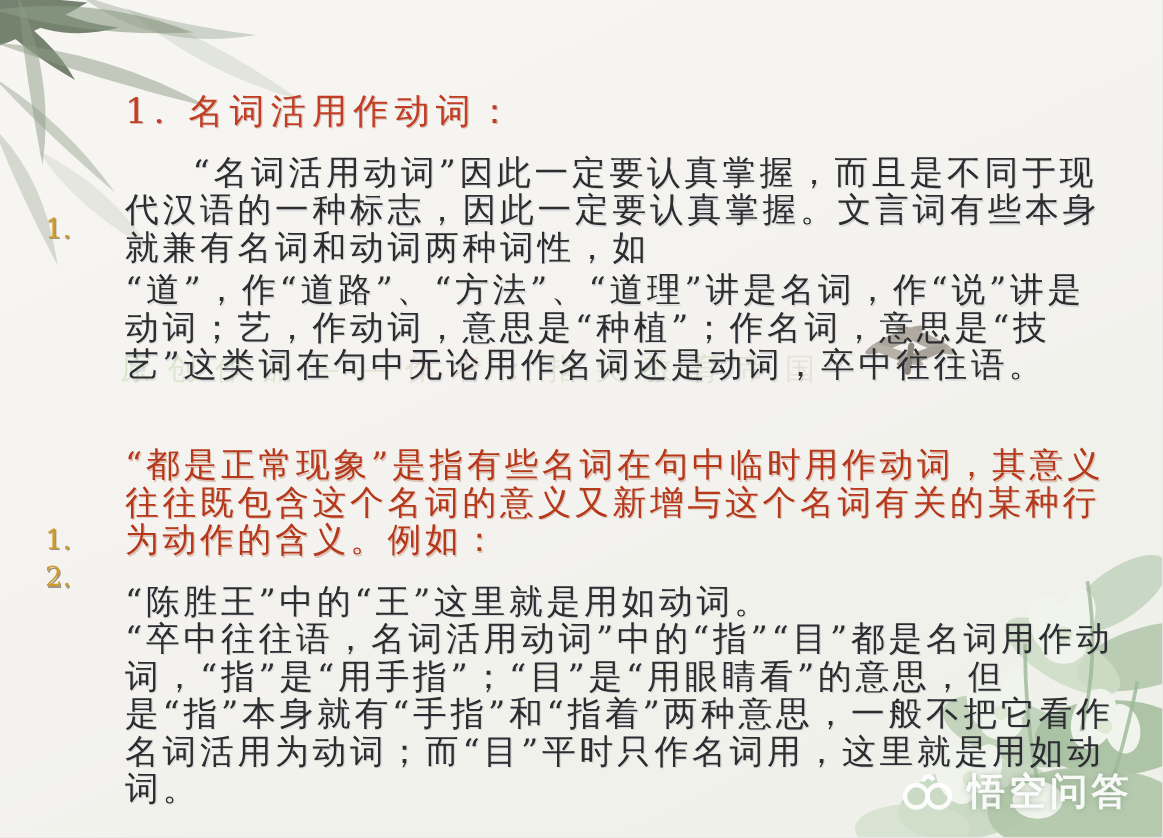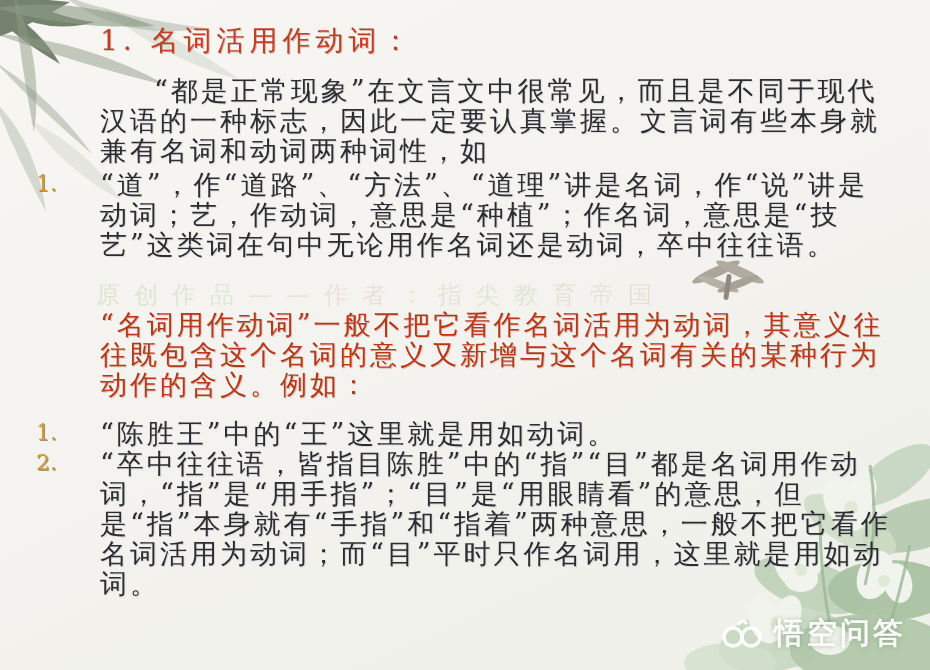--- a/index.html
+++ b/index.html
@@ -16,20 +16,21 @@
     background:radial-gradient(circle at 35% 30%, #f6c126 0%, #e6a40d 55%, #d89400 100%);
     box-shadow:2px 2px 0 rgba(75,62,25,.55);
   }
   .num{
     font-size:22px;line-height:28px;color:#cf9a2e;padding-left:6px;margin-top:4px;
     text-shadow:1px 1px 0 rgba(70,55,20,.5);
   }
   .text{
     width:792px;font-size:27px;line-height:30px;letter-spacing:3px;color:#2d2d30;
     text-shadow:1px 1px 0 rgba(125,135,165,.22);
+    margin-top:48px;
   }
   .indent{text-indent:2em;}
   .title-text{
     color:#c13e24;font-size:28px;letter-spacing:5px;
     text-shadow:1px 1px 0 rgba(130,60,40,.30);
   }
   .red-text{color:#b5381b;text-shadow:1px 1px 0 rgba(160,75,45,.28);}
   .row-title{top:26px;}
   .row-intro{top:76px;}
   .row-list1{top:170px;}
@@ -131,41 +132,41 @@
 
   <div class="watermark">原创作品——作者：指尖教育帝国</div>
 
   <div class="row row-title">
     <div class="marker-col"><span class="bullet"></span></div>
     <div class="text title-text">1. 名词活用作动词：</div>
   </div>
 
   <div class="row row-intro">
     <div class="marker-col"><span class="bullet"></span></div>
-    <div class="text indent">“都是正常现象”在文言文中很常见，而且是不同于现代汉语的一种标志，因此一定要认真掌握。文言词有些本身就兼有名词和动词两种词性，如</div>
+    <div class="text indent">“名词活用动词”因此一定要认真掌握，而且是不同于现代汉语的一种标志，因此一定要认真掌握。文言词有些本身就兼有名词和动词两种词性，如</div>
   </div>
 
   <div class="row row-list1">
     <div class="marker-col"><span class="num">1.</span></div>
     <div class="text">“道”，作“道路”、“方法”、“道理”讲是名词，作“说”讲是动词；艺，作动词，意思是“种植”；作名词，意思是“技艺”这类词在句中无论用作名词还是动词，卒中往往语。</div>
   </div>
 
   <div class="row row-def">
     <div class="marker-col"><span class="bullet"></span></div>
-    <div class="text red-text">“名词用作动词”一般不把它看作名词活用为动词，其意义往往既包含这个名词的意义又新增与这个名词有关的某种行为动作的含义。例如：</div>
+    <div class="text red-text">“都是正常现象”是指有些名词在句中临时用作动词，其意义往往既包含这个名词的意义又新增与这个名词有关的某种行为动作的含义。例如：</div>
   </div>
 
   <div class="row row-ex1">
     <div class="marker-col"><span class="num">1.</span></div>
     <div class="text">“陈胜王”中的“王”这里就是用如动词。</div>
   </div>
 
   <div class="row row-ex2">
     <div class="marker-col"><span class="num">2.</span></div>
-    <div class="text">“卒中往往语，皆指目陈胜”中的“指”“目”都是名词用作动词，“指”是“用手指”；“目”是“用眼睛看”的意思，但是“指”本身就有“手指”和“指着”两种意思，一般不把它看作名词活用为动词；而“目”平时只作名词用，这里就是用如动词。</div>
+    <div class="text">“卒中往往语，名词活用动词”中的“指”“目”都是名词用作动词，“指”是“用手指”；“目”是“用眼睛看”的意思，但是“指”本身就有“手指”和“指着”两种意思，一般不把它看作名词活用为动词；而“目”平时只作名词用，这里就是用如动词。</div>
   </div>
 
   <div class="logo">
     <svg width="46" height="32" viewBox="0 0 46 32">
       <g stroke="rgba(255,255,255,0.92)" stroke-width="3.5" fill="none">
         <circle cx="13" cy="19" r="9"></circle>
         <circle cx="31" cy="19" r="9"></circle>
         <path d="M18,7 q4,-7 9,-1"></path>
       </g>
     </svg>

